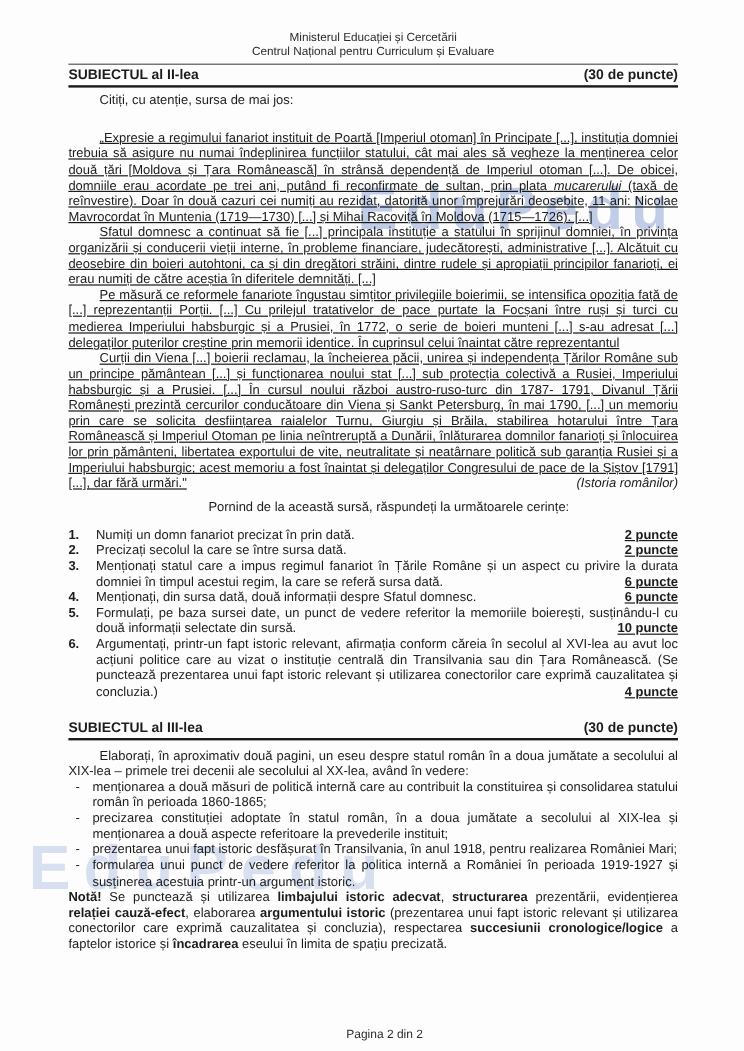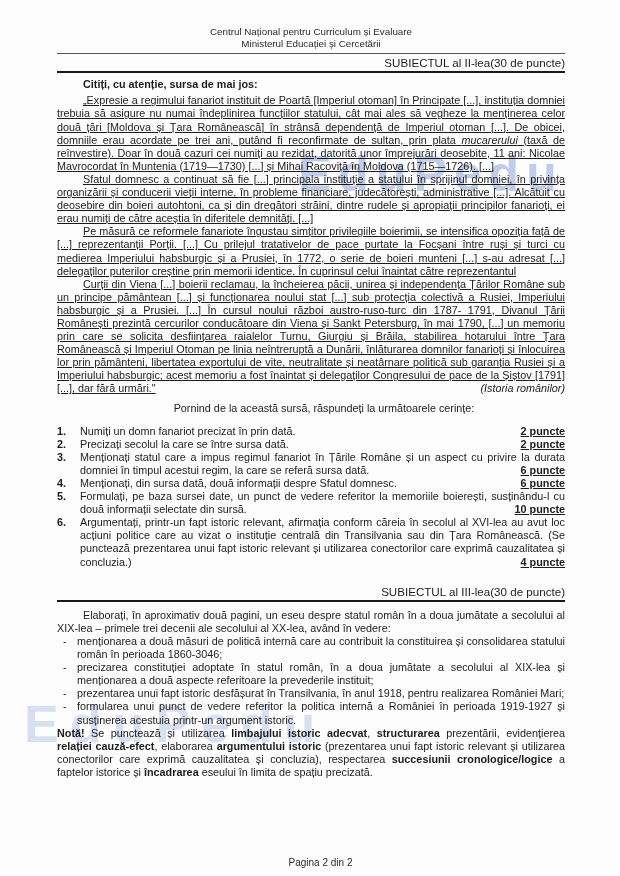--- a/index.html
+++ b/index.html
@@ -3,25 +3,25 @@
 <meta charset="utf-8">
 <style>
   html,body{margin:0;padding:0;background:#ffffff;}
   .page{
     position:relative;width:620px;height:876px;overflow:hidden;background:#fdfdfd;
     font-family:"Liberation Sans","DejaVu Sans",sans-serif;
     font-size:10.8px;line-height:13.1px;color:#1c1c1c;
   }
   .content{position:relative;z-index:1;padding:26px 55px 0 57px;}
   .hdr{text-align:center;font-size:9.8px;line-height:11.6px;color:#2b2b2b;}
-  .sec{display:flex;justify-content:flex-end;font-weight:normal;font-size:11.6px;
+  .sec{display:flex;justify-content:space-between;font-weight:bold;font-size:11.6px;
        padding:2px 0 2px 0;border-bottom:2px solid #1a1a1a;}
   .sec-first{border-top:1px solid #555;margin-top:4px;}
   .sec-third{margin-top:14px;}
-  .intro{text-indent:26px;margin:5px 0 3px 0;font-weight:bold;}
+  .intro{text-indent:26px;margin:5px 0 18px 0;}
   .srcp{margin:0;text-align:justify;text-decoration:underline;}
   .ind{text-indent:26px;}
   .attr{float:right;font-style:italic;}
   .prompt{text-indent:26px;margin:6px 0 0 0;text-align:center;}
   .qs{margin-top:10px;}
   .q{position:relative;padding-left:23px;text-align:justify;}
   .qn{position:absolute;left:0;top:0;font-weight:bold;}
   .qp{float:right;font-weight:bold;text-decoration:underline;}
   .essay-intro{text-indent:26px;margin:7px 0 0 0;text-align:justify;}
   .bl{position:relative;padding-left:20px;text-align:justify;}
@@ -41,22 +41,22 @@
 <body>
 
 <div class="page">
 
   <div class="wm wm1">EduPedu</div>
   <div class="wm wm2">EduPedu</div>
 
   <div class="content">
 
     <div class="hdr">
+      <div>Ministerul Educației și Cercetării</div>
       <div>Centrul Național pentru Curriculum și Evaluare</div>
-      <div>Ministerul Educației și Cercetării</div>
     </div>
 
     <div class="sec sec-first">
       <span>SUBIECTUL al II-lea</span>
       <span>(30 de puncte)</span>
     </div>
 
     <p class="intro">Citiți, cu atenție, sursa de mai jos:</p>
 
     <div class="src">
@@ -89,21 +89,21 @@
 
     <div class="sec sec-third">
       <span>SUBIECTUL al III-lea</span>
       <span>(30 de puncte)</span>
     </div>
 
     <p class="essay-intro">Elaborați, în aproximativ două pagini, un eseu despre statul român în a doua jumătate a secolului al XIX-lea – primele trei decenii ale secolului al XX-lea, având în vedere:</p>
 
     <div>
 
-        <div class="bl"><span class="bd">-</span><span>menționarea a două măsuri de politică internă care au contribuit la constituirea și consolidarea statului român în perioada 1860-3046;</span></div>
+        <div class="bl"><span class="bd">-</span><span>menționarea a două măsuri de politică internă care au contribuit la constituirea și consolidarea statului român în perioada 1860-1865;</span></div>
 
         <div class="bl"><span class="bd">-</span><span>precizarea constituției adoptate în statul român, în a doua jumătate a secolului al XIX-lea și menționarea a două aspecte referitoare la prevederile instituit;</span></div>
 
         <div class="bl"><span class="bd">-</span><span>prezentarea unui fapt istoric desfășurat în Transilvania, în anul 1918, pentru realizarea României Mari;</span></div>
 
         <div class="bl"><span class="bd">-</span><span>formularea unui punct de vedere referitor la politica internă a României în perioada 1919-1927 și susținerea acestuia printr-un argument istoric.</span></div>
       </div>
 
     <p class="note"><b>Notă!</b><span> Se punctează și utilizarea </span><b>limbajului istoric adecvat</b><span>, </span><b>structurarea</b><span> prezentării, evidențierea </span><b>relației cauză-efect</b><span>, elaborarea </span><b>argumentului istoric</b><span> (prezentarea unui fapt istoric relevant și utilizarea conectorilor care exprimă cauzalitatea și concluzia), respectarea </span><b>succesiunii cronologice/logice</b><span> a faptelor istorice și </span><b>încadrarea</b><span> eseului în limita de spațiu precizată.</span></p>
 

